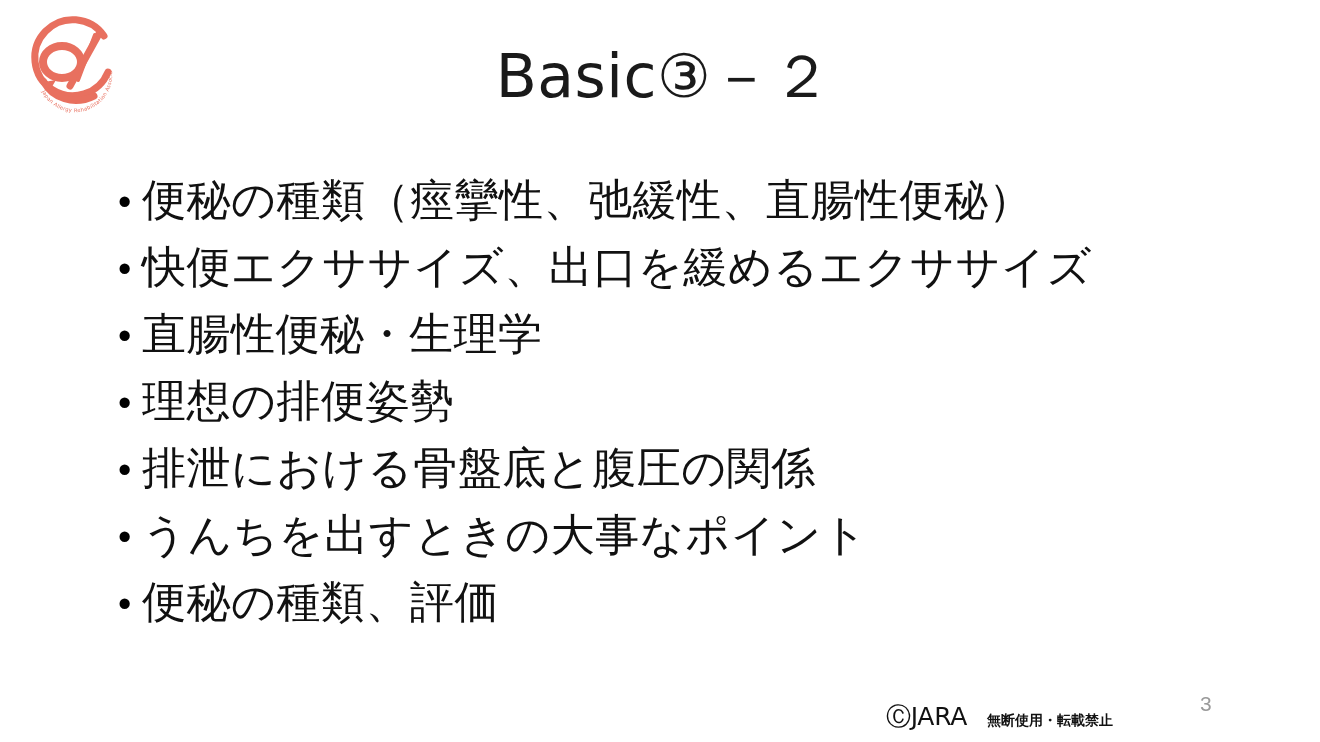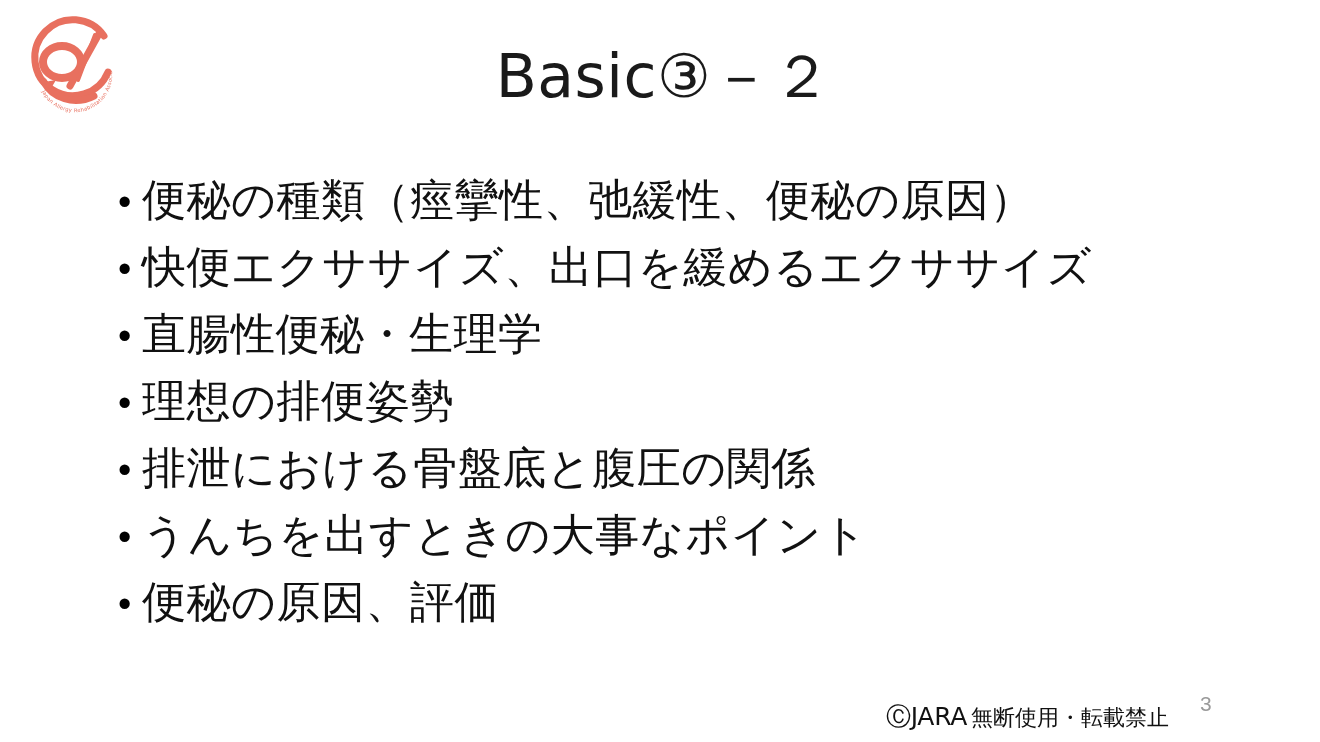--- a/index.html
+++ b/index.html
@@ -86,23 +86,23 @@
     font-size: 25px;
     color: #111111;
     white-space: nowrap;
     font-family: "DejaVu Sans", "Liberation Sans", sans-serif;
   }
   #footer-copyright .cr-mark {
     font-weight: 400;
     letter-spacing: -0.3px;
   }
   #footer-copyright .cr-note {
-    font-weight: 400;
-    font-size: 22px;
-    margin-left: 4px;
+    font-weight: 700;
+    font-size: 14px;
+    margin-left: 20px;
   }
   #page-number {
     position: absolute;
     left: 1200px;
     top: 692px;
     font-size: 21px;
     color: #9a9a9a;
     font-family: "Liberation Sans", "DejaVu Sans", sans-serif;
   }
 </style>
@@ -131,21 +131,21 @@
         <textPath href="#arcpath" startOffset="12%">Japan Allergy Rehabilitation Association</textPath>
       </text>
     </svg>
   </div>
 
   <div id="slide-title">Basic③－２</div>
 
   <ul id="bullet-list">
     <li class="bullet-row">
       <span class="bullet-dot">•</span>
-      <span class="bullet-text">便秘の種類（痙攣性、弛緩性、便秘の原因）</span>
+      <span class="bullet-text">便秘の種類（痙攣性、弛緩性、直腸性便秘）</span>
     </li>
     <li class="bullet-row">
       <span class="bullet-dot">•</span>
       <span class="bullet-text">快便エクササイズ、出口を緩めるエクササイズ</span>
     </li>
     <li class="bullet-row">
       <span class="bullet-dot">•</span>
       <span class="bullet-text">直腸性便秘・生理学</span>
     </li>
     <li class="bullet-row">
@@ -155,21 +155,21 @@
     <li class="bullet-row">
       <span class="bullet-dot">•</span>
       <span class="bullet-text">排泄における骨盤底と腹圧の関係</span>
     </li>
     <li class="bullet-row">
       <span class="bullet-dot">•</span>
       <span class="bullet-text">うんちを出すときの大事なポイント</span>
     </li>
     <li class="bullet-row">
       <span class="bullet-dot">•</span>
-      <span class="bullet-text">便秘の原因、評価</span>
+      <span class="bullet-text">便秘の種類、評価</span>
     </li>
   </ul>
 
   <div id="footer-copyright">
     <span class="cr-mark">ⒸJARA</span><span class="cr-note">無断使用・転載禁止</span>
   </div>
 
   <div id="page-number">3</div>
 
 </div>

